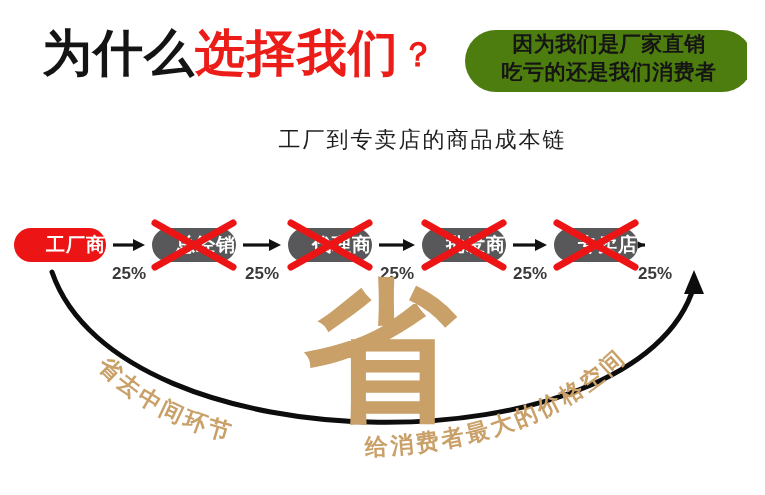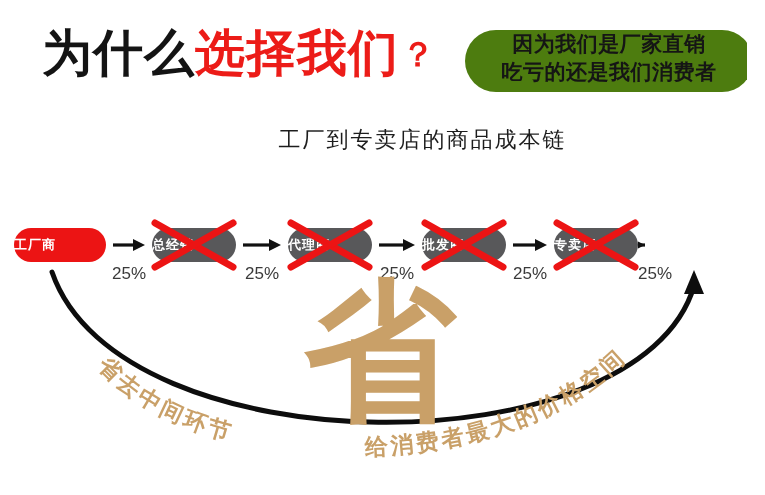--- a/index.html
+++ b/index.html
@@ -96,42 +96,42 @@
     top: 228px;
     width: 765px;
     height: 60px;
   }
   .node {
     position: absolute;
     top: 0;
     height: 34px;
     border-radius: 17px;
     color: #ffffff;
-    font-size: 13px;
+    font-size: 19px;
     font-weight: 700;
     letter-spacing: 1px;
     display: flex;
     align-items: center;
-    justify-content: flex-start;
+    justify-content: flex-end;
     box-sizing: border-box;
     font-family: "DejaVu Sans", "Liberation Sans", sans-serif;
   }
   .node.red  { background: #ec1414; }
   .node.gray { background: #58585a; }
 
   .xmark {
     position: absolute;
     pointer-events: none;
   }
 
   .pct {
     position: absolute;
     top: 36px;
     font-size: 17px;
-    font-weight: 400;
+    font-weight: 700;
     color: #3a3a3a;
     text-align: center;
     font-family: "Liberation Sans", "DejaVu Sans", sans-serif;
   }
 
   .arrow { position: absolute; top: 8px; }
 
   
   #arc-layer {
     position: absolute;

